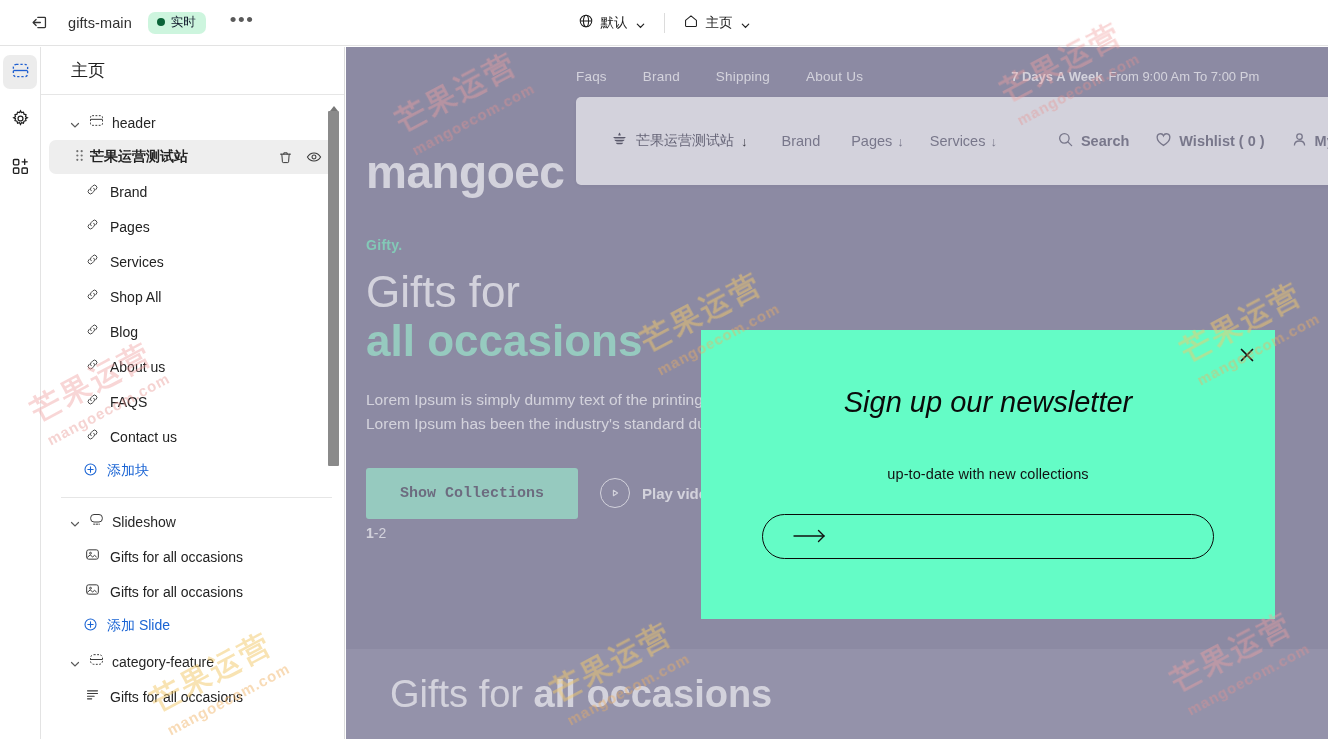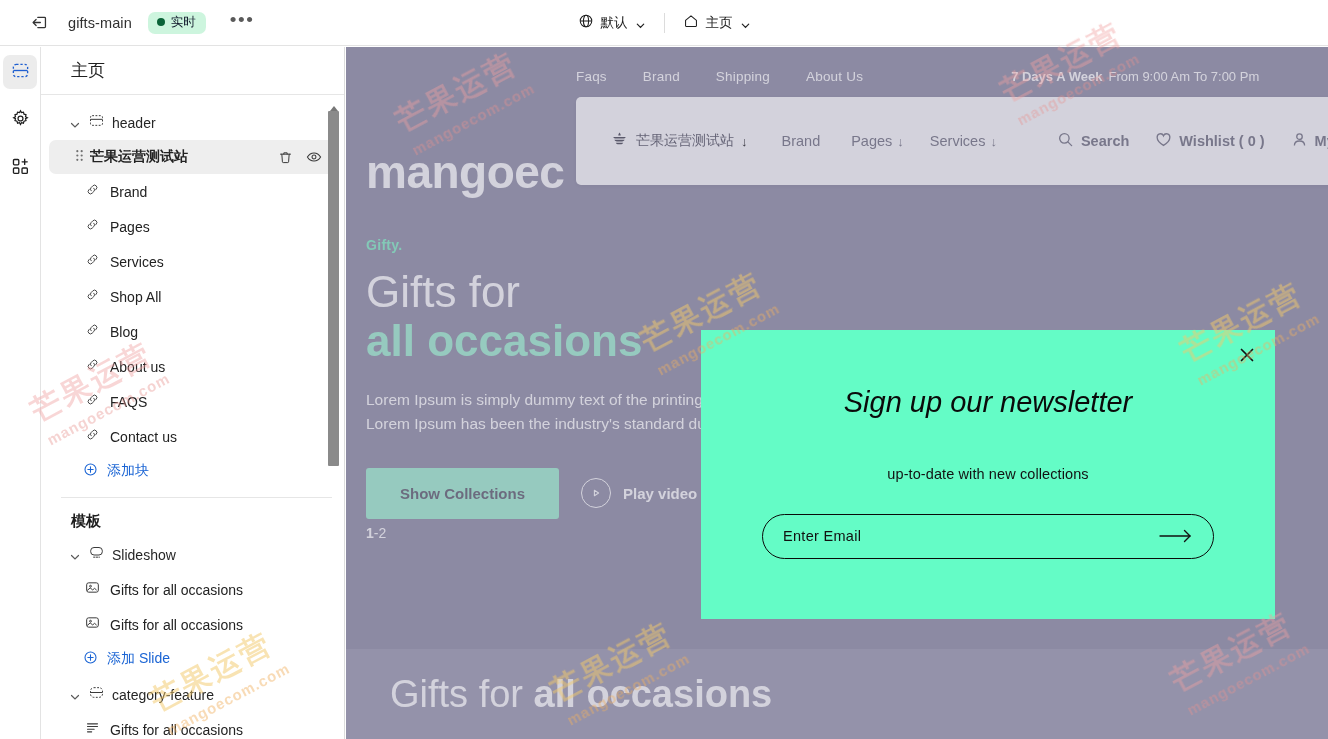--- a/index.html
+++ b/index.html
@@ -148,21 +148,21 @@
   .sf-navaction { display: flex; align-items: center; gap: 7px; font-size: 14.5px; color: #6d6d7c; cursor: pointer; white-space: nowrap; }
 
   .hero { position: absolute; top: 190px; left: 20px; width: 700px; }
   .hero-eyebrow { font-size: 14px; font-weight: 700; color: #7ef0c4; letter-spacing: .3px; }
   .hero-h1 { margin-top: 14px; font-size: 44px; line-height: 1.12; font-weight: 400; color: #ffffff; }
   .hero-h1 .accent { color: #9df3d0; font-weight: 700; }
   .hero-p { margin-top: 22px; font-size: 15.5px; line-height: 1.55; color: #ffffff; width: 545px; }
   .hero-cta { margin-top: 32px; display: flex; align-items: center; gap: 8px; }
   .btn-collections {
     background: #9df3d0; color: #5a5a6a; border: none;
-    font-size: 15px; font-weight: 700; font-family: Liberation Sans, sans-serif;
+    font-size: 15px; font-weight: 700; font-family: Liberation Mono, monospace;
     padding: 17px 34px; border-radius: 3px; cursor: pointer;
   }
   .play-wrap { display: flex; align-items: center; gap: 12px; margin-left: 14px; cursor: pointer; }
   .play-circle {
     width: 30px; height: 30px; border-radius: 50%;
     border: 1.5px solid #ffffff; display: flex; align-items: center; justify-content: center;
   }
   .play-label { font-size: 15px; font-weight: 700; color: #ffffff; }
   .slide-counter {
     position: absolute; top: 478px; left: 20px;
@@ -427,21 +427,20 @@
       <span>
         <svg width="15" height="15" viewBox="0 0 18 18" fill="none" stroke="#1a64d4" stroke-width="1.3" stroke-linecap="round">
           <circle cx="9" cy="9" r="6.6"></circle>
             <path d="M9 5.8v6.4M5.8 9h6.4"></path>
         </svg>
       </span>
       <span class="add-label">添加块</span>
     </div>
 
     <div class="sb-divider"></div>
-    <div class="sb-section-title">模板</div>
 
     <div class="tree-group-head">
       <span class="caret">
         <svg width="12" height="12" viewBox="0 0 12 12" fill="none" stroke="#5a5a5a" stroke-width="1.2" stroke-linecap="round">
             <path d="M2.5 4.5L6 8l3.5-3.5"></path>
           </svg>
       </span>
       <span>
         <svg width="15" height="15" viewBox="0 0 18 18" fill="none" stroke="#3a3a3a" stroke-width="1.2">
           <rect x="2" y="3" width="14" height="9" rx="4"></rect>
@@ -630,21 +629,20 @@
     <svg width="20" height="20" viewBox="0 0 20 20" fill="none" stroke="#111" stroke-width="1.7" stroke-linecap="round">
       <path d="M4.5 4.5l11 11M15.5 4.5l-11 11"></path>
     </svg>
   </span>
   <div class="modal-title">Sign up our newsletter</div>
   <div class="modal-sub">
     <br>
     <span>up-to-date with new collections</span>
   </div>
   <div class="modal-form">
-    <input class="modal-input" type="text" placeholder="Enter Email" style="">
     <button class="modal-submit">
       <svg width="34" height="16" viewBox="0 0 34 16" fill="none" stroke="#111" stroke-width="1.4" stroke-linecap="round" stroke-linejoin="round">
         <path d="M1 8h30"></path>
           <path d="M25.5 2.5L31 8l-5.5 5.5"></path>
       </svg>
     </button>
   </div>
 </div>
 
 <div class="wm" style="left:30px;  top:360px;">

